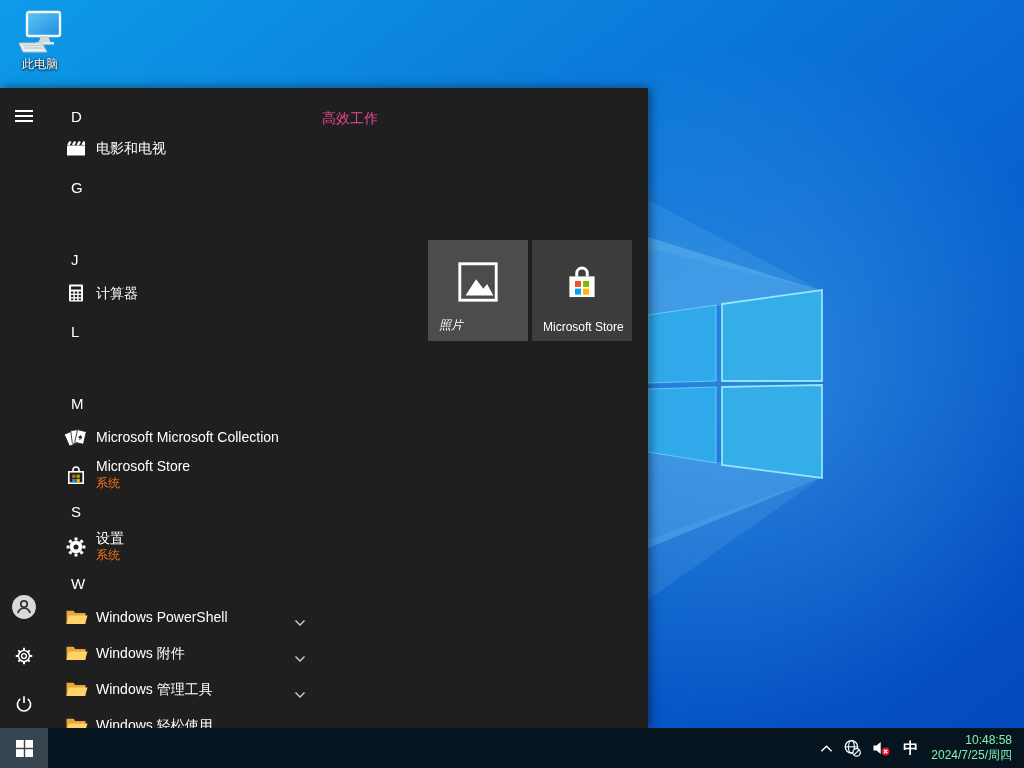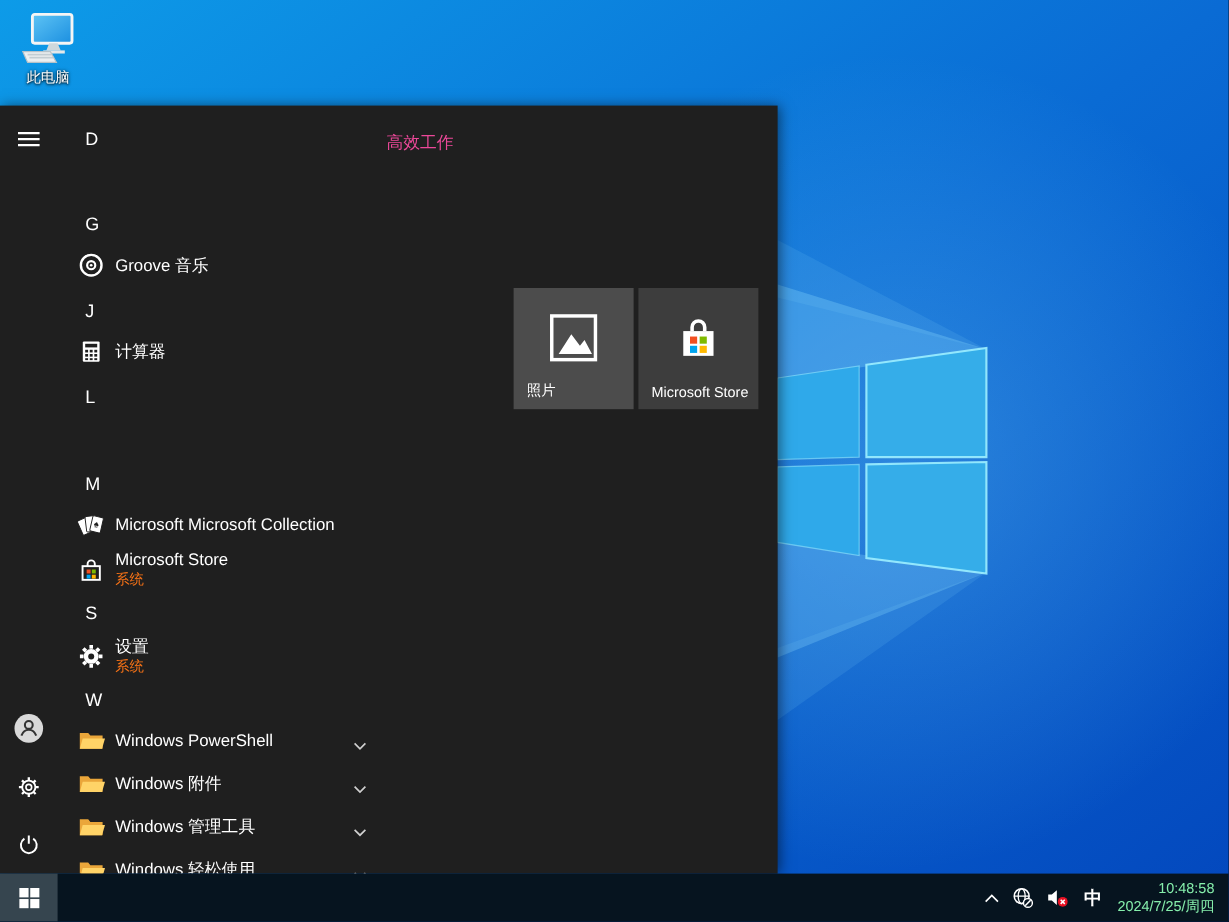--- a/index.html
+++ b/index.html
@@ -34,21 +34,21 @@
   .app-text { position:absolute; left:46px; top:50%; transform:translateY(-50%);
     display:flex; flex-direction:column; line-height:17px; }
   .app-label { font-size:14px; color:#fff; white-space:nowrap; }
   .app-sub { font-size:12px; color:#f97316; }
   .row-chevron { position:absolute; left:244px; top:50%; transform:translateY(-50%);
     width:12px; height:8px; }
 
   .tile-area { position:absolute; left:322px; top:0; right:0; height:100%; }
   .tile-group-title { position:absolute; left:0; top:22px; font-size:14px; color:#ec4899; cursor:pointer; }
   .tile { position:absolute; top:152px; width:100px; height:101px; cursor:pointer; }
-  .tile.photos { left:106px; background:#4c4c4c; }
+  .tile.photos { left:106px; background:#4c4c4c;font-style:italic; }
   .tile.store  { left:210px; background:#3d3d3d; }
   .tile-icon { position:absolute; left:50%; top:44px; transform:translate(-50%,-50%); }
   .tile-label { position:absolute; left:11px; bottom:7px; font-size:12px; color:#fff; white-space:nowrap; }
 
   
   .taskbar { position:absolute; left:0; bottom:0; width:1024px; height:40px;
     background:#06141f; z-index:6; display:flex; align-items:stretch; }
   .start-button { width:48px; height:40px; background:#36454f; display:flex;
     align-items:center; justify-content:center; cursor:pointer; }
   .tray { position:absolute; right:0; top:0; height:40px; display:flex;
@@ -139,37 +139,36 @@
         </svg>
       </div>
     </div>
 
     <div class="app-list">
 
       <div class="letter-row" style="top:16px">
           <span>D</span>
         </div>
 
+      <div class="app-row" style="top:42px">
+        <span class="app-icon">
+          <svg width="24" height="24" viewBox="0 0 24 24">
+            <rect x="3" y="9.5" width="18" height="10" fill="#fff"></rect>
+            <path d="M3.2 8.6l2.3-3.6 2 1-2 3.4zM7.9 8.6l2.3-3.6 2 1-2 3.4zM12.6 8.6l2.3-3.6 2 1-2 3.4zM17.3 8.6l2.3-3.6 1.4.7v3.7z" fill="#fff"></path>
+          </svg>
+        </span>
+        <span class="app-text">
+            <span class="app-label">电影和电视</span>
+          </span>
+      </div>
 
       <div class="letter-row" style="top:87px">
           <span>G</span>
         </div>
 
-      <div class="app-row" style="top:115px">
-        <span class="app-icon">
-          <svg width="24" height="24" viewBox="0 0 24 24">
-            <circle cx="12" cy="12" r="8.6" fill="none" stroke="#fff" stroke-width="2"></circle>
-            <circle cx="12" cy="12" r="3.4" fill="none" stroke="#fff" stroke-width="1.8"></circle>
-            <circle cx="12" cy="12" r="1.1" fill="#fff"></circle>
-          </svg>
-        </span>
-        <span class="app-text">
-            <span class="app-label">Groove 音乐</span>
-          </span>
-      </div>
 
       <div class="letter-row" style="top:159px">
           <span>J</span>
         </div>
 
       <div class="app-row" style="top:187px">
         <span class="app-icon">
           <svg width="24" height="24" viewBox="0 0 24 24">
             <rect x="5" y="3.5" width="14" height="17" rx="1" fill="#fff"></rect>
             <rect x="7" y="5.5" width="10" height="3" fill="#1f1f1f"></rect>

